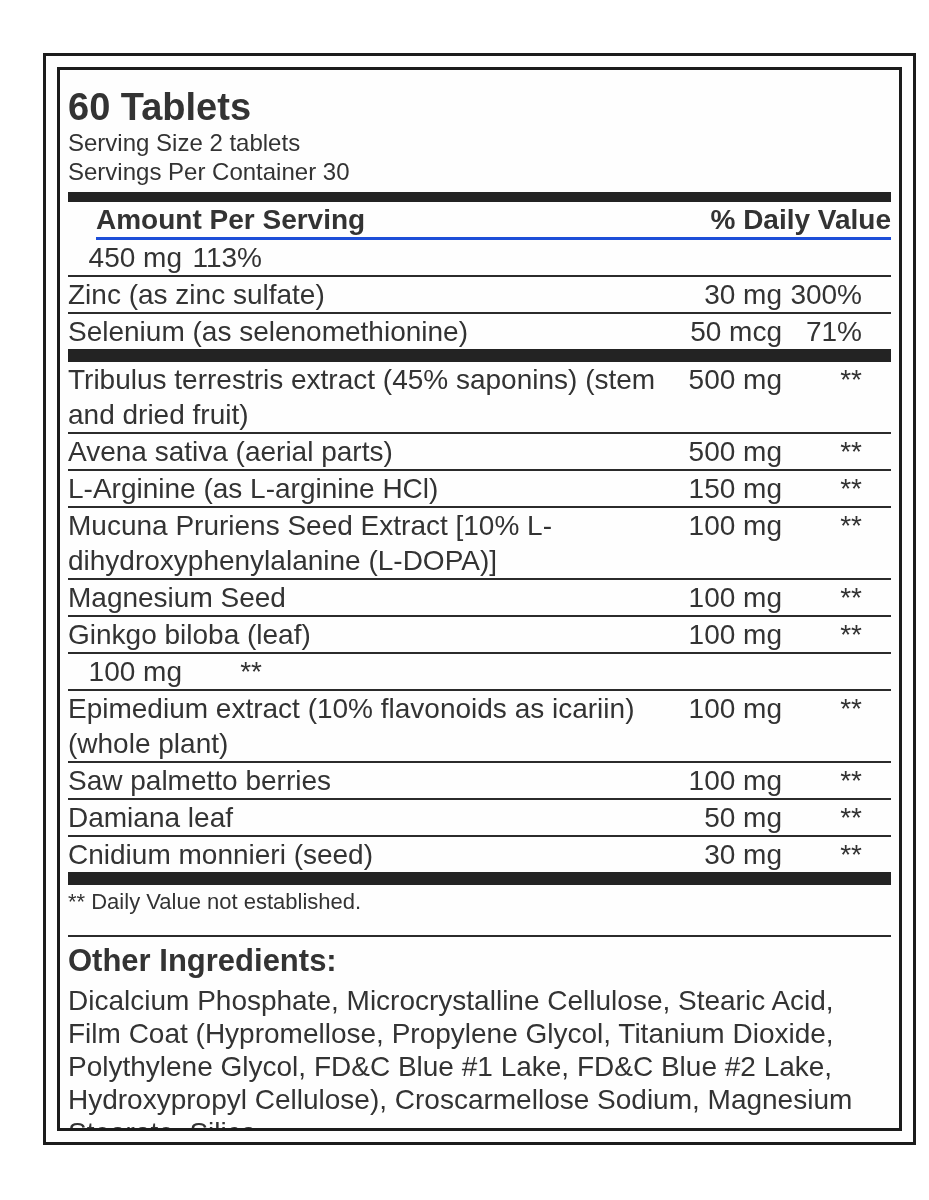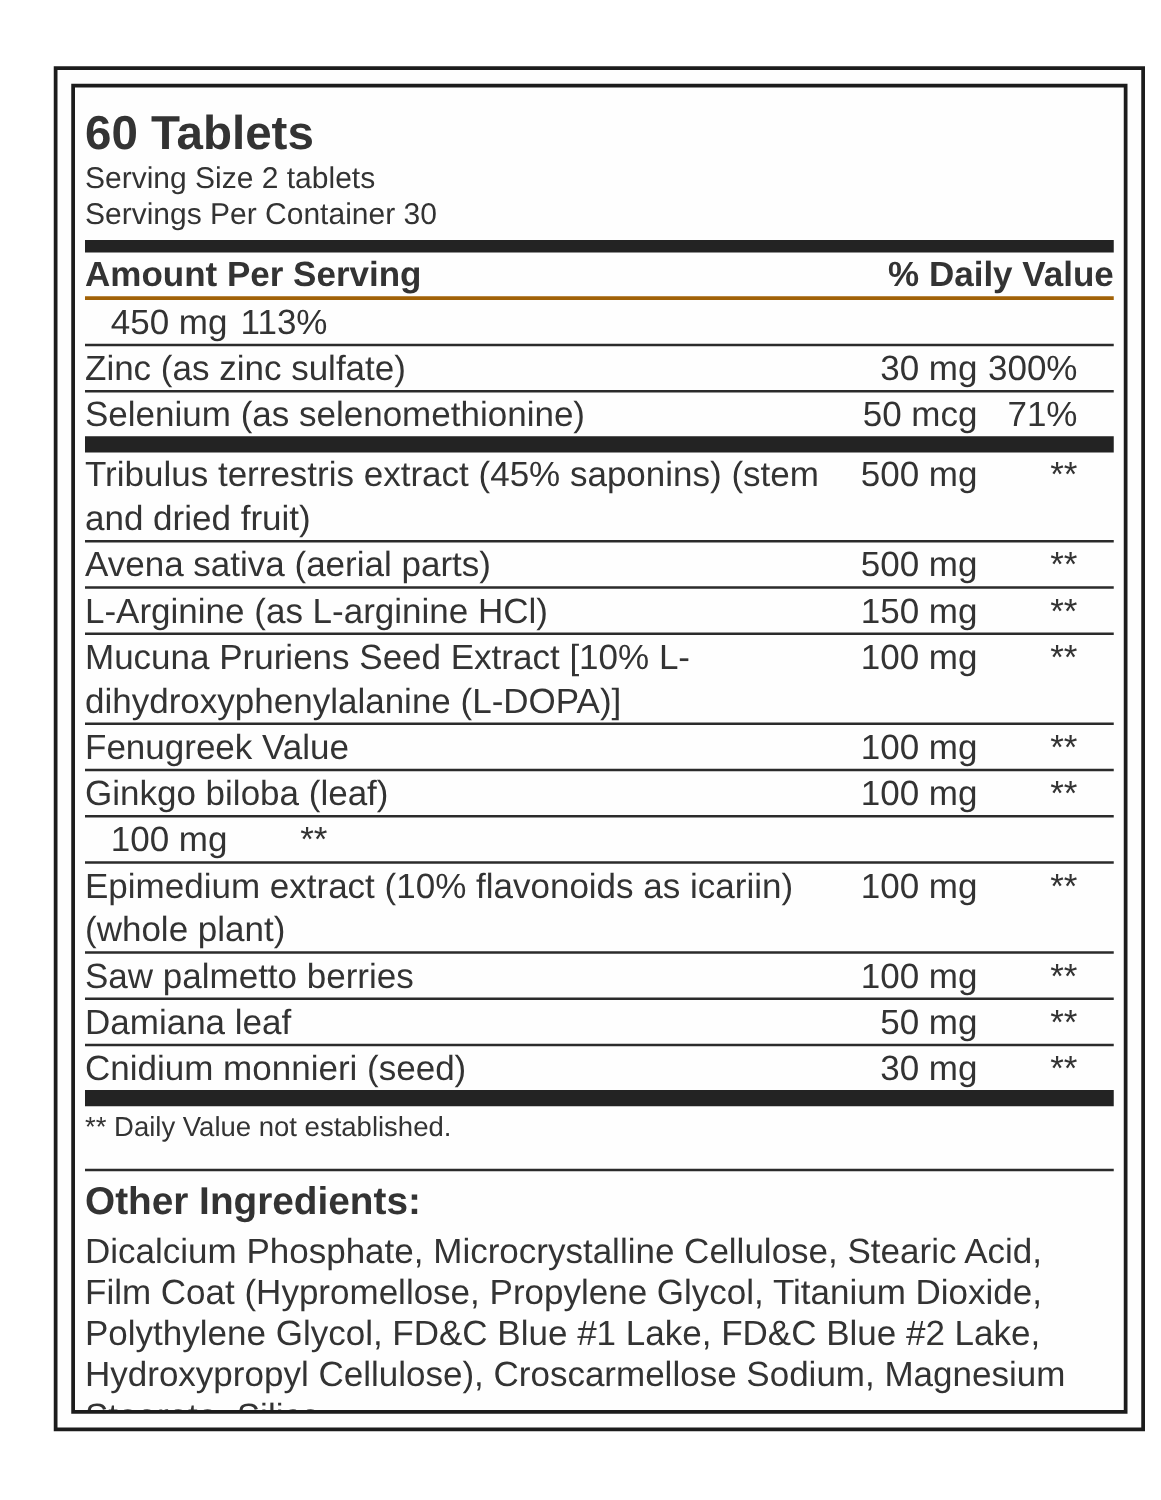--- a/index.html
+++ b/index.html
@@ -42,23 +42,24 @@
   .bar {
     background: #232323;
     width: 100%;
   }
   .bar-thin { height: 10px; margin-top: 6px; }
   .bar-thick { height: 13px; }
   .hdr-row {
     display: flex;
     align-items: flex-end;
     line-height: 33px;
-    border-bottom: 3px solid #a16207;
+    border-bottom: 3px solid #1d4ed8;
     font-weight: bold;
     font-size: 28px;
+    margin-left: 28px;
   }
   .hdr-row .name { flex: 1; }
   .row {
     display: flex;
     align-items: flex-start;
     font-size: 28px;
     line-height: 33px;
     padding-bottom: 0;
     border-bottom: 2px solid #2b2b2b;
   }
@@ -138,21 +139,21 @@
         <span class="cell name">L-Arginine (as L-arginine HCl)</span>
         <span class="cell amt">150 mg</span>
         <span class="cell dv">**</span>
       </div>
       <div class="row">
         <span class="cell name">Mucuna Pruriens Seed Extract [10% L-dihydroxyphenylalanine (L-DOPA)]</span>
         <span class="cell amt">100 mg</span>
         <span class="cell dv">**</span>
       </div>
       <div class="row">
-        <span class="cell name">Fenugreek Value</span>
+        <span class="cell name">Magnesium Seed</span>
         <span class="cell amt">100 mg</span>
         <span class="cell dv">**</span>
       </div>
       <div class="row">
         <span class="cell name">Ginkgo biloba (leaf)</span>
         <span class="cell amt">100 mg</span>
         <span class="cell dv">**</span>
       </div>
       <div class="row">
         <span class="cell amt">100 mg</span>

